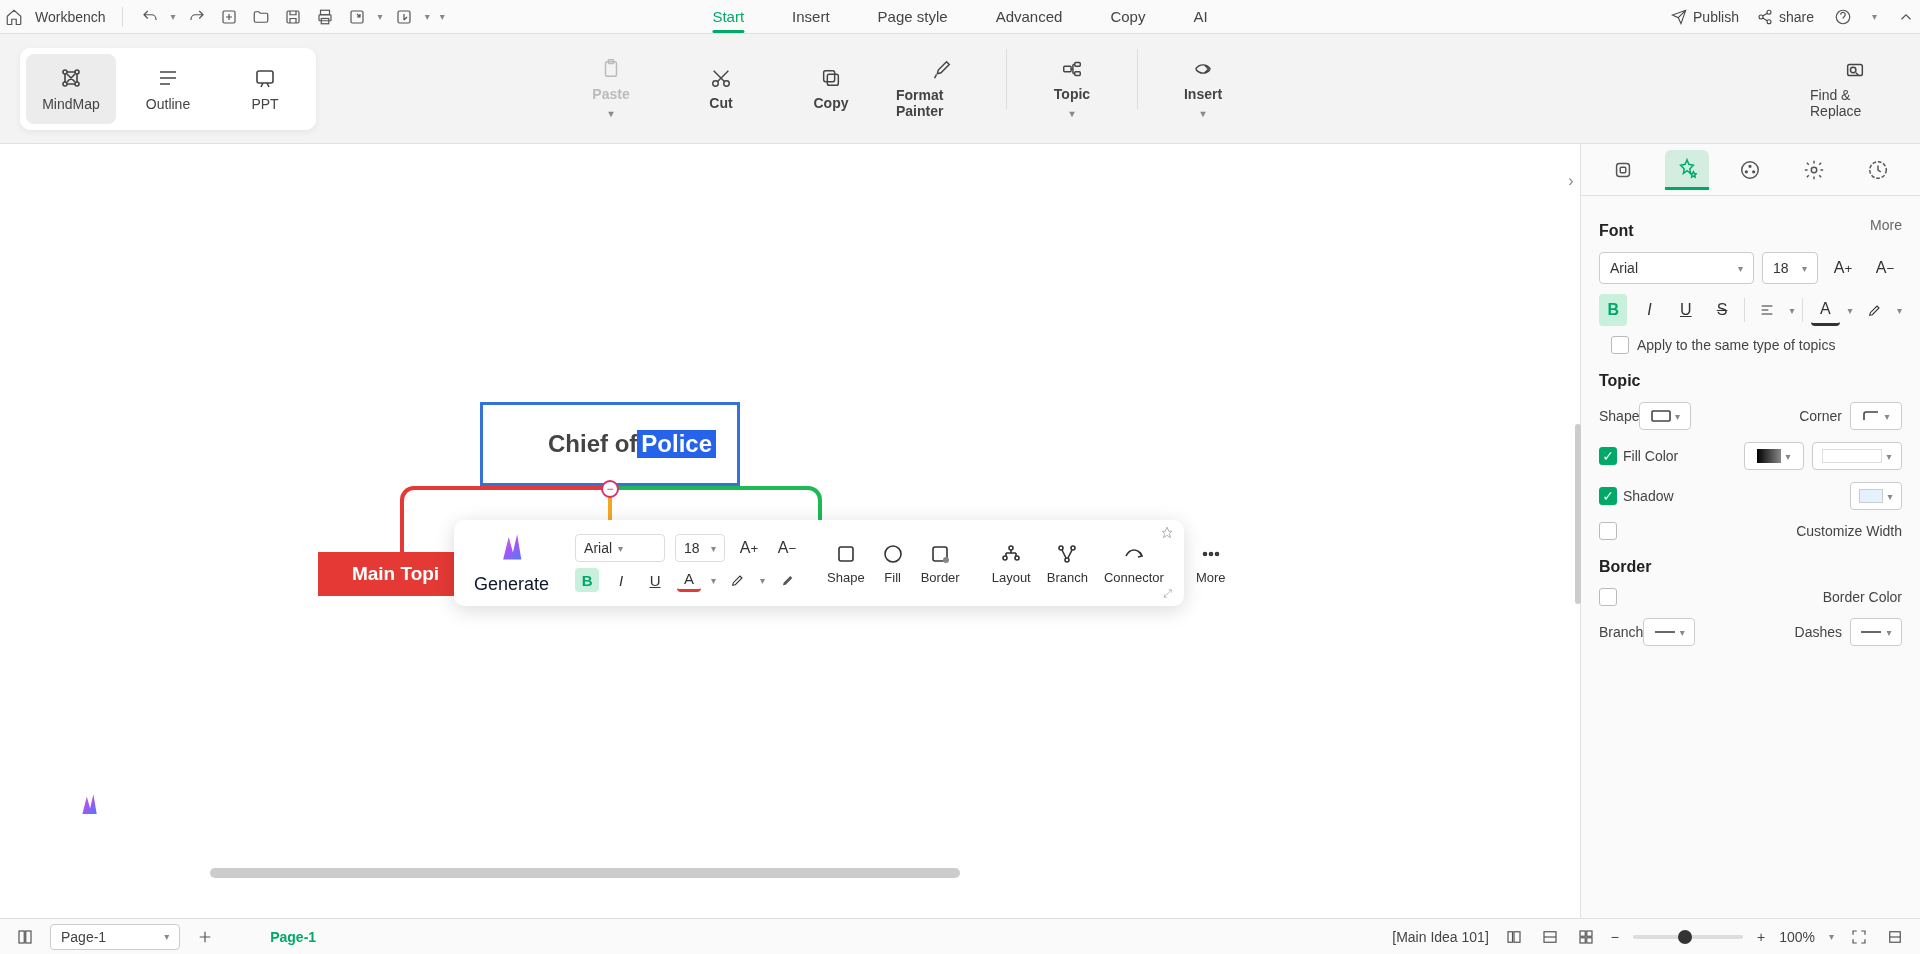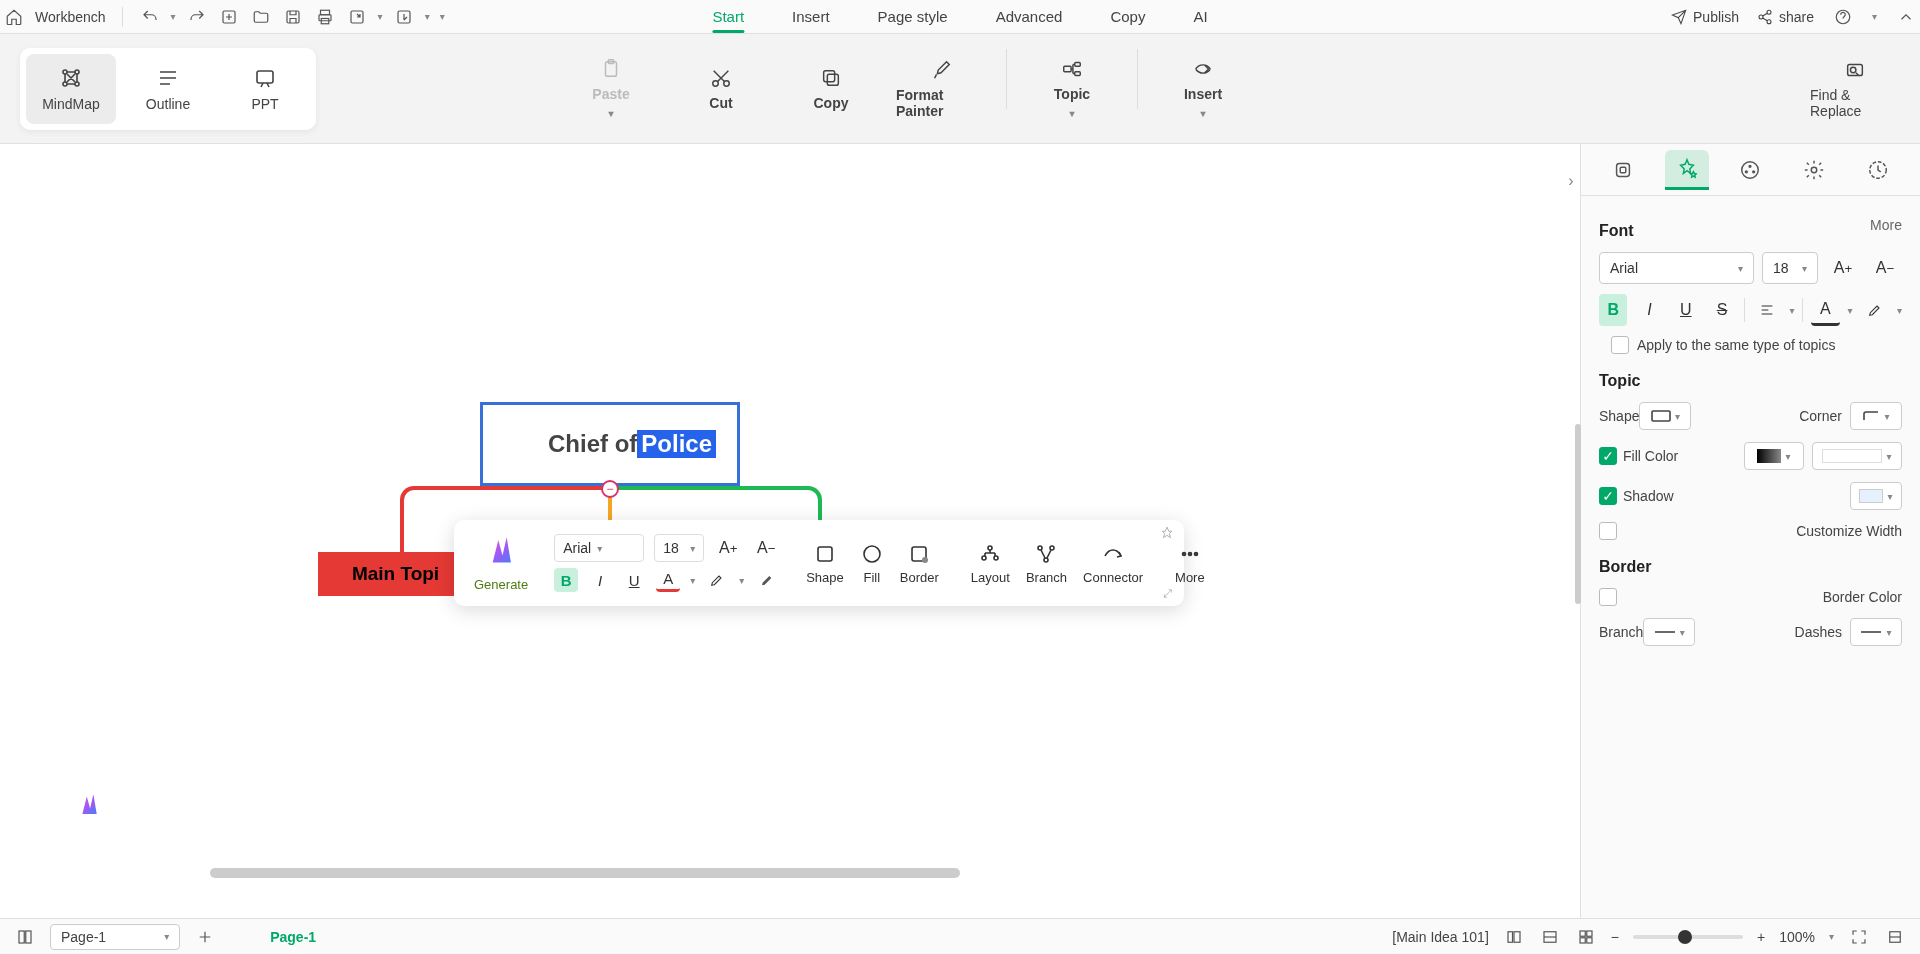--- a/index.html
+++ b/index.html
@@ -39,25 +39,25 @@
 
 .central-topic { position: absolute; left: 480px; top: 258px; width: 260px; height: 84px; border: 3px solid #3671d9; background: #fff; display: flex; align-items: center; justify-content: center; font-size: 24px; font-weight: 700; color: #444; padding-left: 44px; }
 .central-topic .selected-word { background: #2563eb; color: #fff; padding: 0 4px; }
 
 .branch-red { position: absolute; left: 400px; top: 342px; width: 220px; height: 70px; border-left: 4px solid #e53935; border-top: 4px solid #e53935; border-top-left-radius: 14px; }
 .branch-green { position: absolute; left: 612px; top: 342px; width: 210px; height: 50px; border-right: 4px solid #1db954; border-top: 4px solid #1db954; border-top-right-radius: 14px; }
 .branch-yellow { position: absolute; left: 608px; top: 342px; width: 4px; height: 55px; background: #f5a623; }
 
 .collapse-circle { position: absolute; left: 601px; top: 336px; width: 18px; height: 18px; border: 2px solid #d6336c; border-radius: 50%; background: #fff; display: flex; align-items: center; justify-content: center; font-size: 12px; color: #d6336c; }
 
-.main-topic { position: absolute; left: 318px; top: 408px; width: 155px; height: 44px; background: #e53935; color: #000000; display: flex; align-items: center; justify-content: center; font-size: 19px; font-weight: 700; }
+.main-topic { position: absolute; left: 318px; top: 408px; width: 155px; height: 44px; background: #e53935; color: #ffffff; display: flex; align-items: center; justify-content: center; font-size: 19px; font-weight: 700; }
 
 
 .float-toolbar { position: absolute; left: 454px; top: 376px; width: 730px; height: 86px; background: #fff; border-radius: 10px; box-shadow: 0 4px 20px rgba(0,0,0,0.15); display: flex; align-items: center; padding: 0 14px; gap: 4px; }
-.ft-col { display: flex; flex-direction: column; align-items: center; gap: 14px; font-size: 13px; color: #4d7c0f; padding: 0 6px; }
+.ft-col { display: flex; flex-direction: column; align-items: center; gap: 14px; font-size: 18px; color: #0f172a; padding: 0 6px; }
 .ft-divider { width: 1px; height: 50px; background: #eee; margin: 0 6px; }
 .ft-select { border: 1px solid #ddd; border-radius: 4px; height: 28px; padding: 0 8px; font-size: 14px; display: flex; align-items: center; gap: 6px; background: #fff; }
 .ft-select.font { width: 90px; }
 .ft-select.size { width: 50px; justify-content: space-between; }
 .ft-row { display: flex; align-items: center; gap: 10px; }
 .ft-btn { width: 24px; height: 24px; display: flex; align-items: center; justify-content: center; cursor: pointer; border-radius: 4px; font-size: 15px; }
 .ft-btn.bold-active { background: #c8f0dc; color: #00a968; font-weight: 700; }
 .ft-sup-btn { width: 28px; height: 28px; display: flex; align-items: center; justify-content: center; font-size: 16px; }
 .ft-icon-col { display: flex; flex-direction: column; align-items: center; gap: 4px; font-size: 13px; padding: 0 6px; }
 .ft-icon-col svg { width: 24px; height: 24px; }

